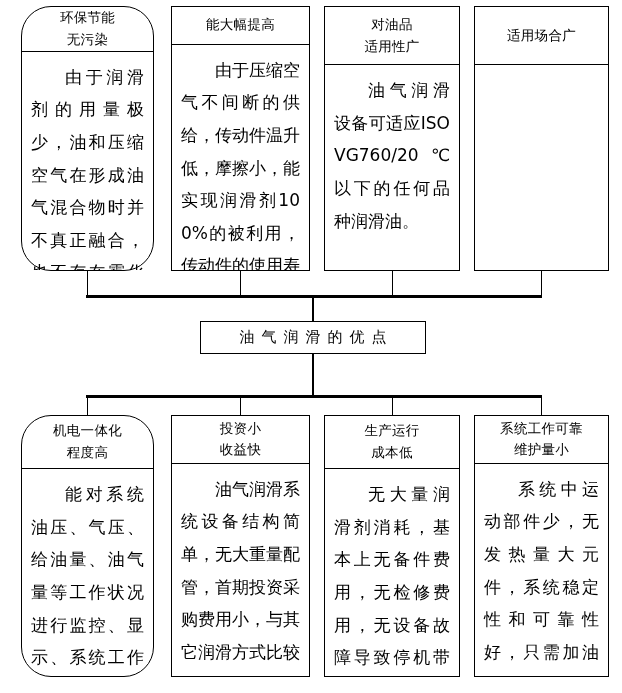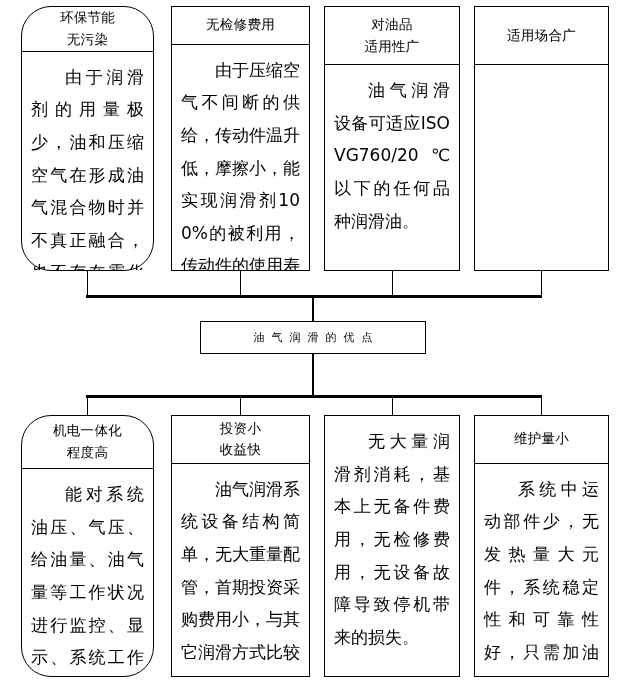--- a/index.html
+++ b/index.html
@@ -78,21 +78,21 @@
     left: 200px;
     top: 321px;
     width: 226px;
     height: 33px;
     box-sizing: border-box;
     border: 1.4px solid #000;
     background: #fff;
     display: flex;
     align-items: center;
     justify-content: center;
-    font-size: 11px;
+    font-size: 15px;
     letter-spacing: 7px;
     text-indent: 7px;
     white-space: nowrap;
   }
 
   
   .conn {
     position: absolute;
     background: #000;
   }
@@ -108,21 +108,21 @@
   <div class="node row-top col-1">
     <div class="node-head">
       <span class="hl">环保节能</span>
       <span class="hl">无污染</span>
     </div>
     <div class="node-body">由于润滑剂的用量极少，油和压缩空气在形成油气混合物时并不真正融合，也不存在雾化现象，因此对周围环境和人体无危害。</div>
   </div>
 
   <div class="node row-top col-2">
     <div class="node-head">
-      <span class="hl">无检修费用</span>
+      <span class="hl">能大幅提高</span>
     </div>
     <div class="node-body">由于压缩空气不间断的供给，传动件温升低，摩擦小，能实现润滑剂100%的被利用，传动件的使用寿命比其它润滑方式提高数倍以上。</div>
   </div>
 
   <div class="node row-top col-3">
     <div class="node-head">
       <span class="hl">对油品</span>
       <span class="hl">适用性广</span>
     </div>
     <div class="node-body">油气润滑设备可适应ISOVG760/20℃以下的任何品种润滑油。</div>
@@ -167,23 +167,28 @@
 
   <div class="node row-bot col-1">
     <div class="node-head">
       <span class="hl">机电一体化</span>
       <span class="hl">程度高</span>
     </div>
     <div class="node-body">能对系统油压、气压、给油量、油气量等工作状况进行监控、显示、系统工作运行可靠。</div>
   </div>
 
   <div class="node row-bot col-3">
+    <div class="node-head">
+      <span class="hl">生产运行</span>
+      <span class="hl">成本低</span>
+    </div>
     <div class="node-body">无大量润滑剂消耗，基本上无备件费用，无检修费用，无设备故障导致停机带来的损失。</div>
   </div>
 
   <div class="node row-bot col-4">
     <div class="node-head">
+      <span class="hl">系统工作可靠</span>
       <span class="hl">维护量小</span>
     </div>
     <div class="node-body">系统中运动部件少，无发热量大元件，系统稳定性和可靠性好，只需加油和清洗空滤器少量维护。</div>
   </div>
 
 </div>
 
 </body></html>

